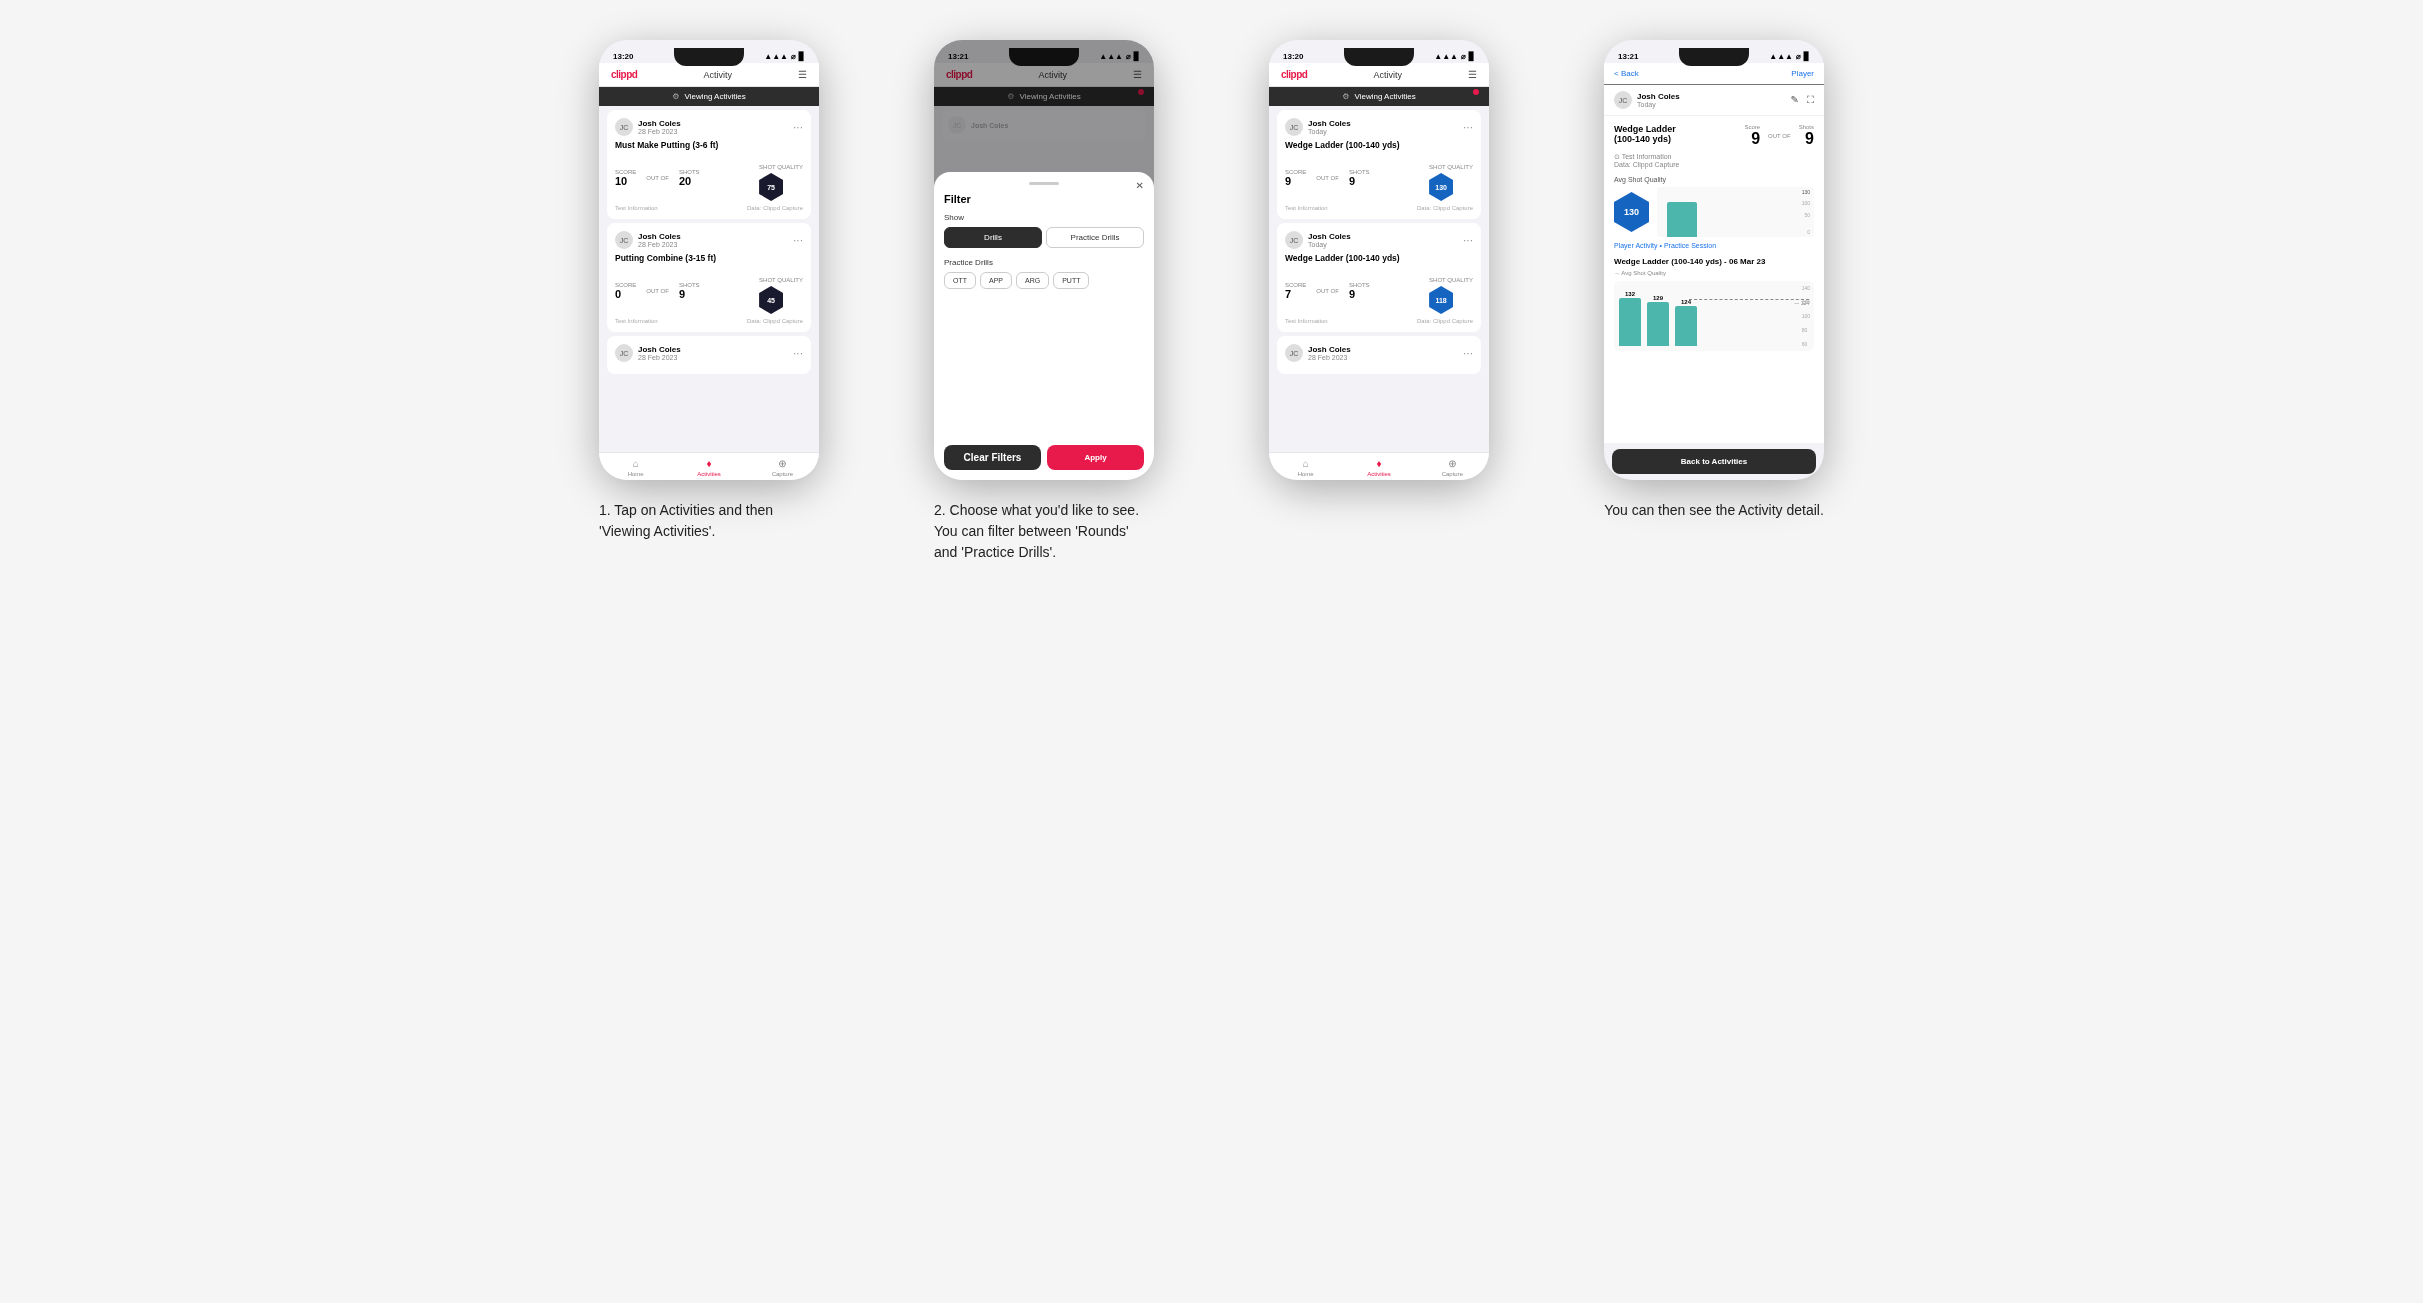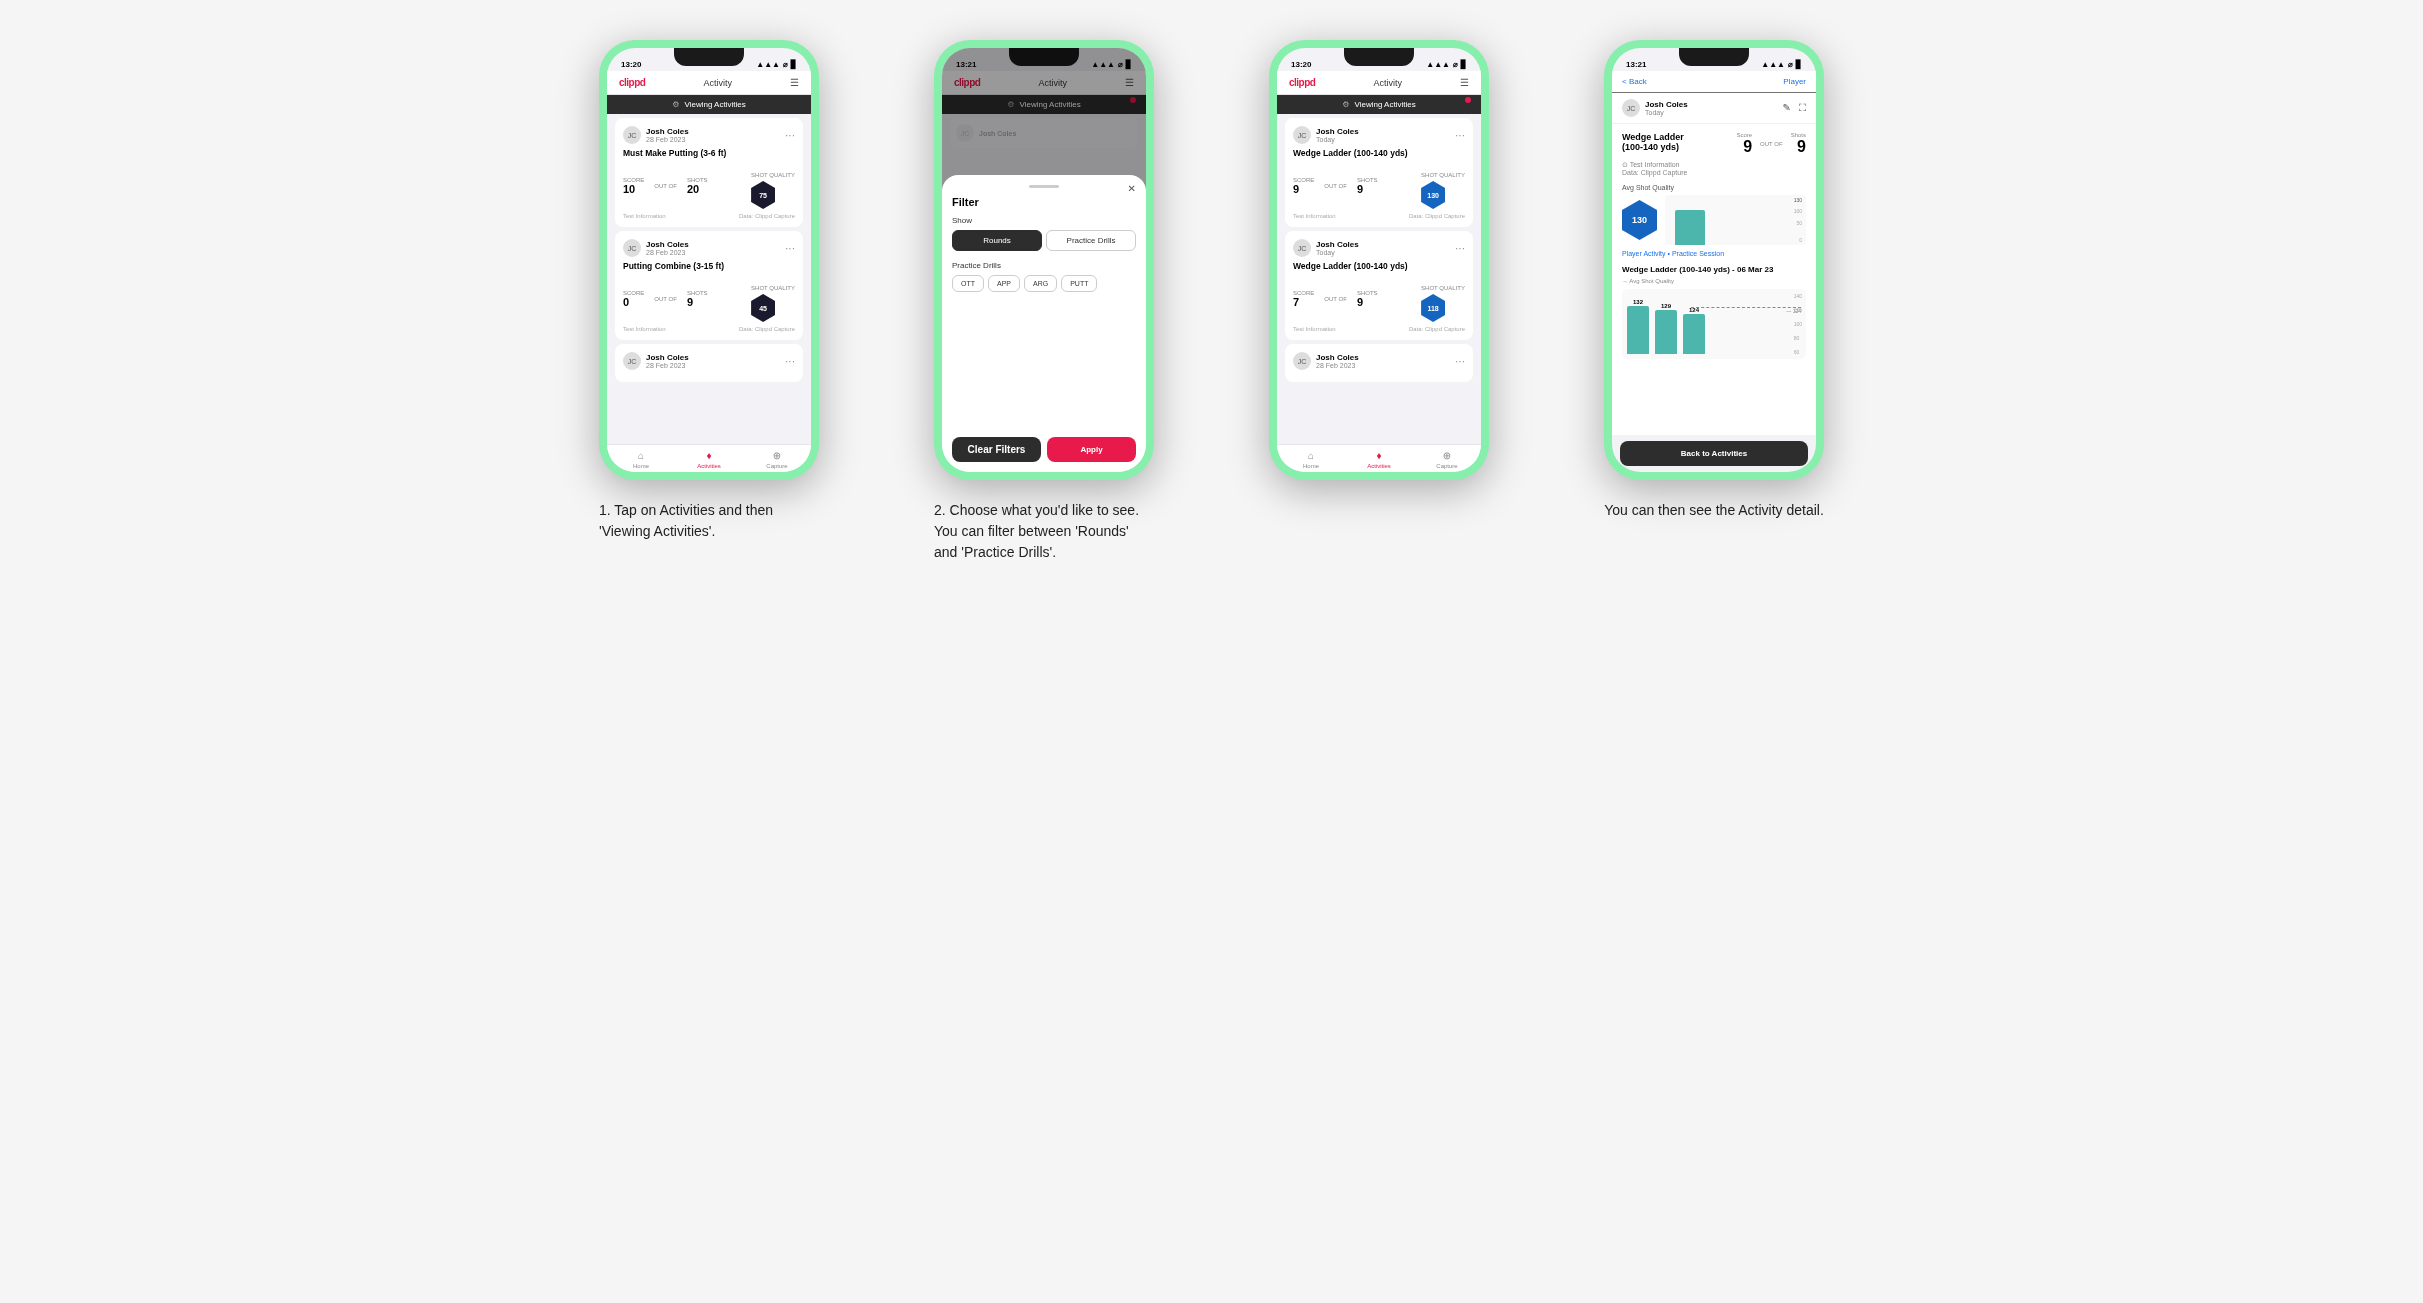--- a/index.html
+++ b/index.html
@@ -23,23 +23,23 @@
       display: flex;
       flex-direction: column;
       align-items: center;
       flex: 1;
       gap: 20px;
     }
     
     .phone {
       width: 220px;
       height: 440px;
-      background: #86efac;
+      background: #0f172a;
       border-radius: 36px;
-      padding: 8px;
+      padding: 0;
       box-shadow: 0 10px 40px rgba(0,0,0,0.3);
       position: relative;
       flex-shrink: 0;
     }
     .phone-screen {
       width: 100%;
       height: 100%;
       background: #f2f2f7;
       border-radius: 28px;
       overflow: hidden;
@@ -671,21 +671,21 @@
         </div>
 
         <div class="screen-dimmer"></div>
 
         <div class="filter-modal-overlay">
           <div class="modal-handle"></div>
           <span class="modal-close">✕</span>
           <div class="modal-title">Filter</div>
           <div class="modal-section-label">Show</div>
           <div class="toggle-group">
-            <div class="toggle-btn active-dark">Rounds</div>
+            <div class="toggle-btn active-dark">Drills</div>
             <div class="toggle-btn">Practice Drills</div>
           </div>
           <div class="modal-section-label">Practice Drills</div>
           <div class="drill-tags">
             <div class="drill-tag">OTT</div>
             <div class="drill-tag">APP</div>
             <div class="drill-tag">ARG</div>
             <div class="drill-tag">PUTT</div>
           </div>
           <div class="modal-footer">

